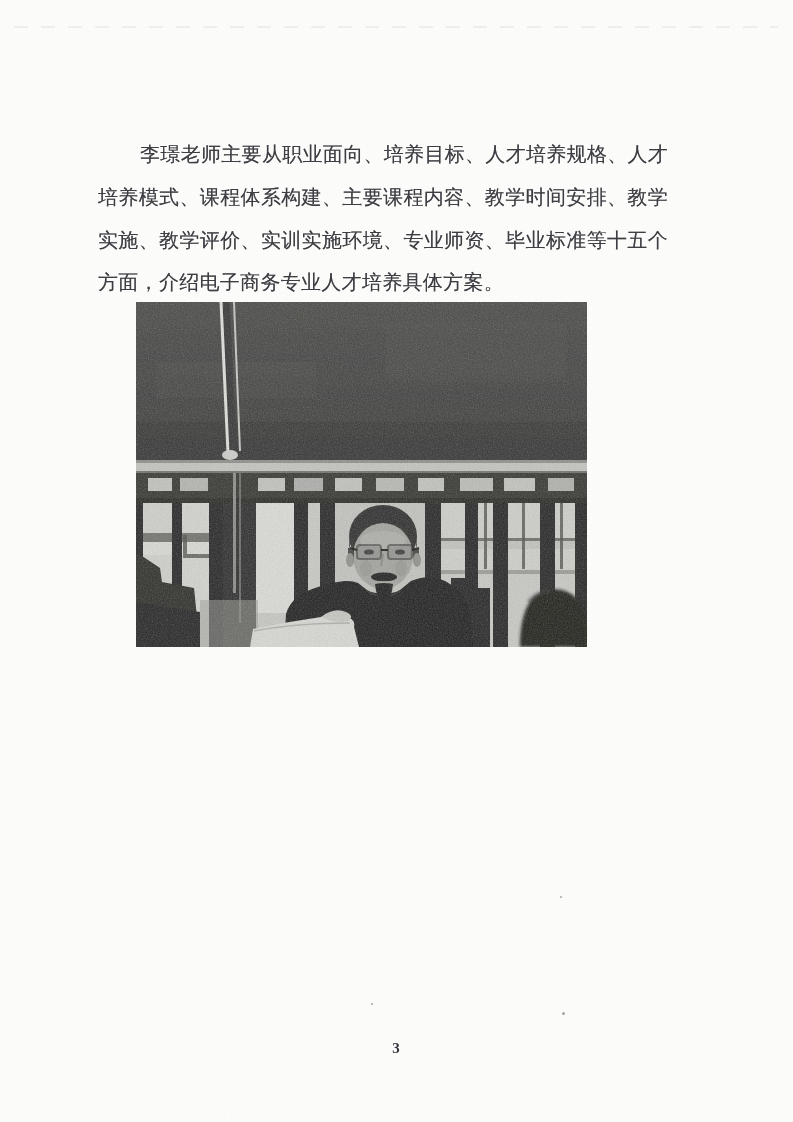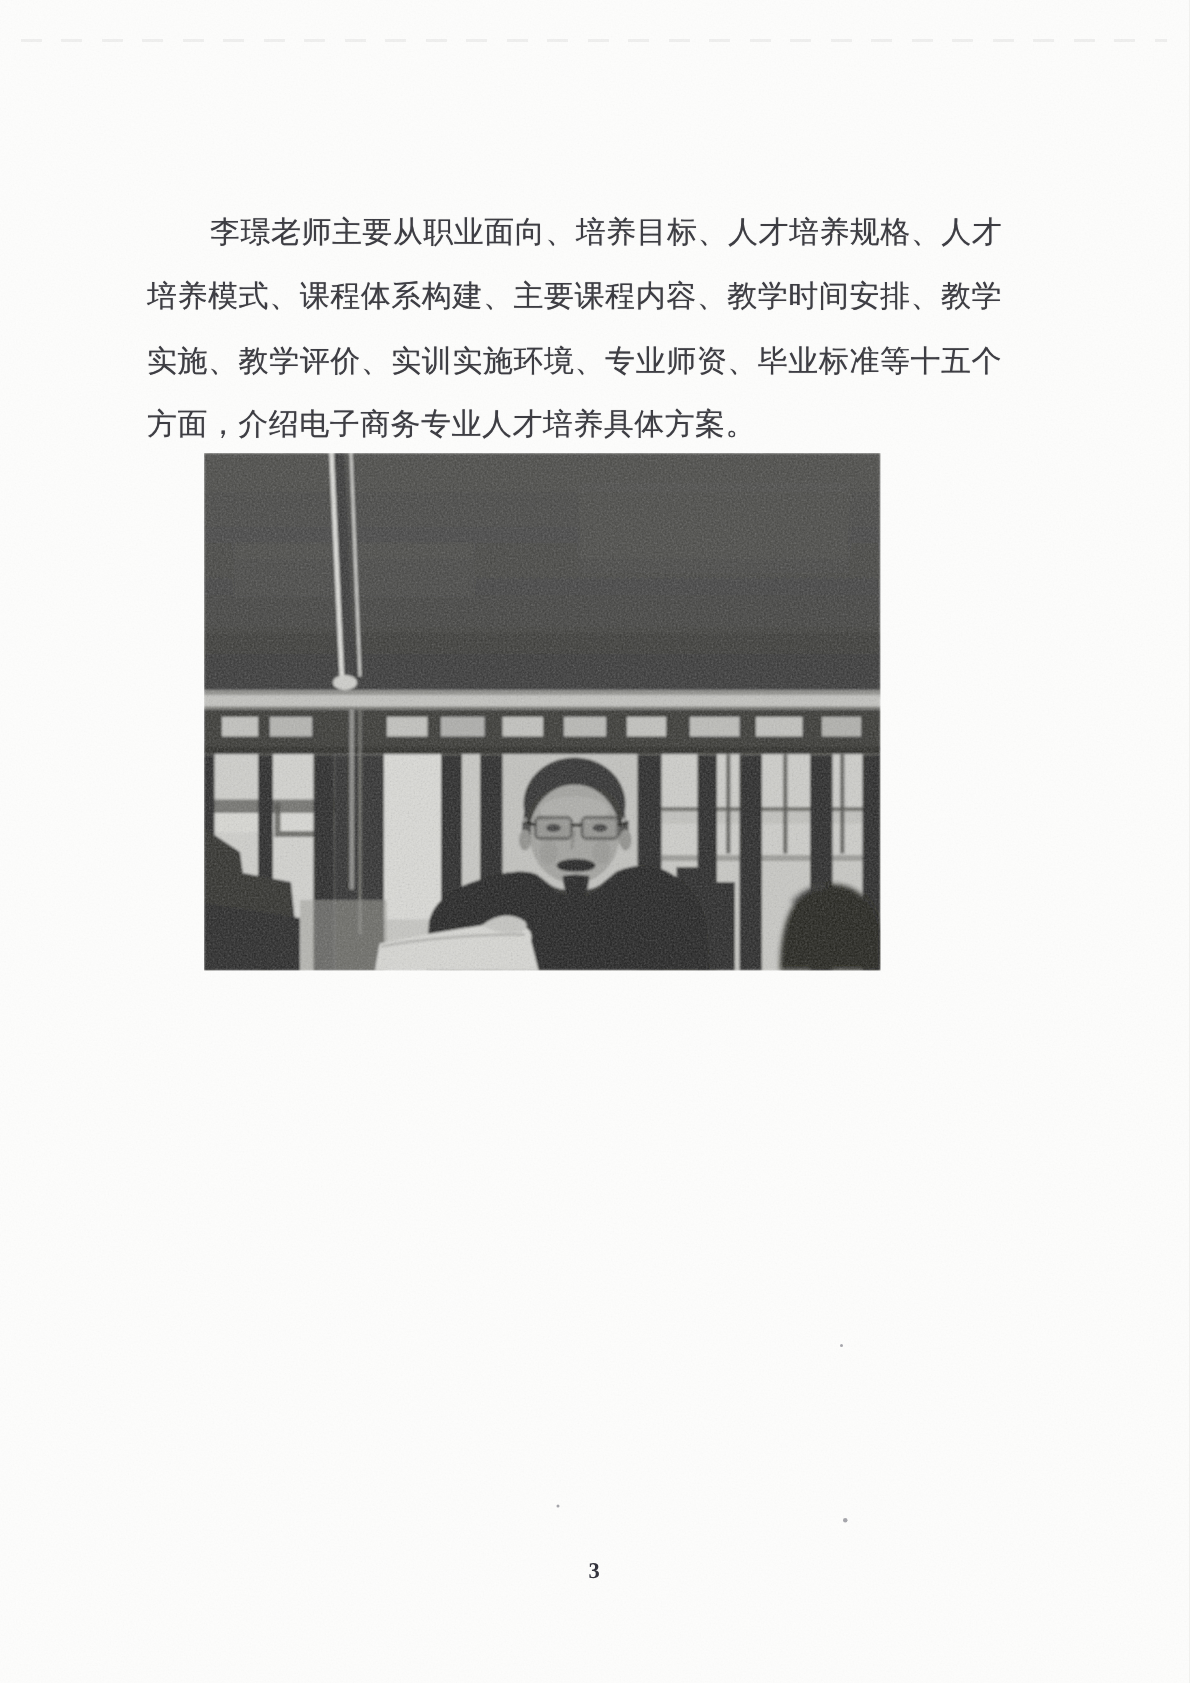--- a/index.html
+++ b/index.html
@@ -19,21 +19,21 @@
     opacity:.55;
   }
   
   .paragraph{
     position:absolute;left:98px;top:133px;width:570px;
     color:#3a3a40;font-size:20px;
     text-shadow:0 0 .5px rgba(58,58,64,.55);
   }
   .jline{display:flex;justify-content:space-between;height:43px;align-items:center;}
   .jline.indent{margin-left:42px;}
-  .plainline{height:43px;line-height:43px;letter-spacing:.3px;}
+  .plainline{height:43px;line-height:43px;letter-spacing:.3px;font-family:Liberation Mono, monospace;}
   
   .photo{position:absolute;left:136px;top:302px;width:451px;height:345px;display:block;}
   
   .pagenum{
     position:absolute;left:0;right:0;top:1039px;text-align:center;
     font-size:15px;line-height:18px;font-weight:700;color:#30303a;letter-spacing:1px;
   }
   
   .speck{position:absolute;background:#6a6a74;border-radius:50%;opacity:.6;}
   .speck.s1{left:562px;top:1012px;width:3px;height:3px;}

